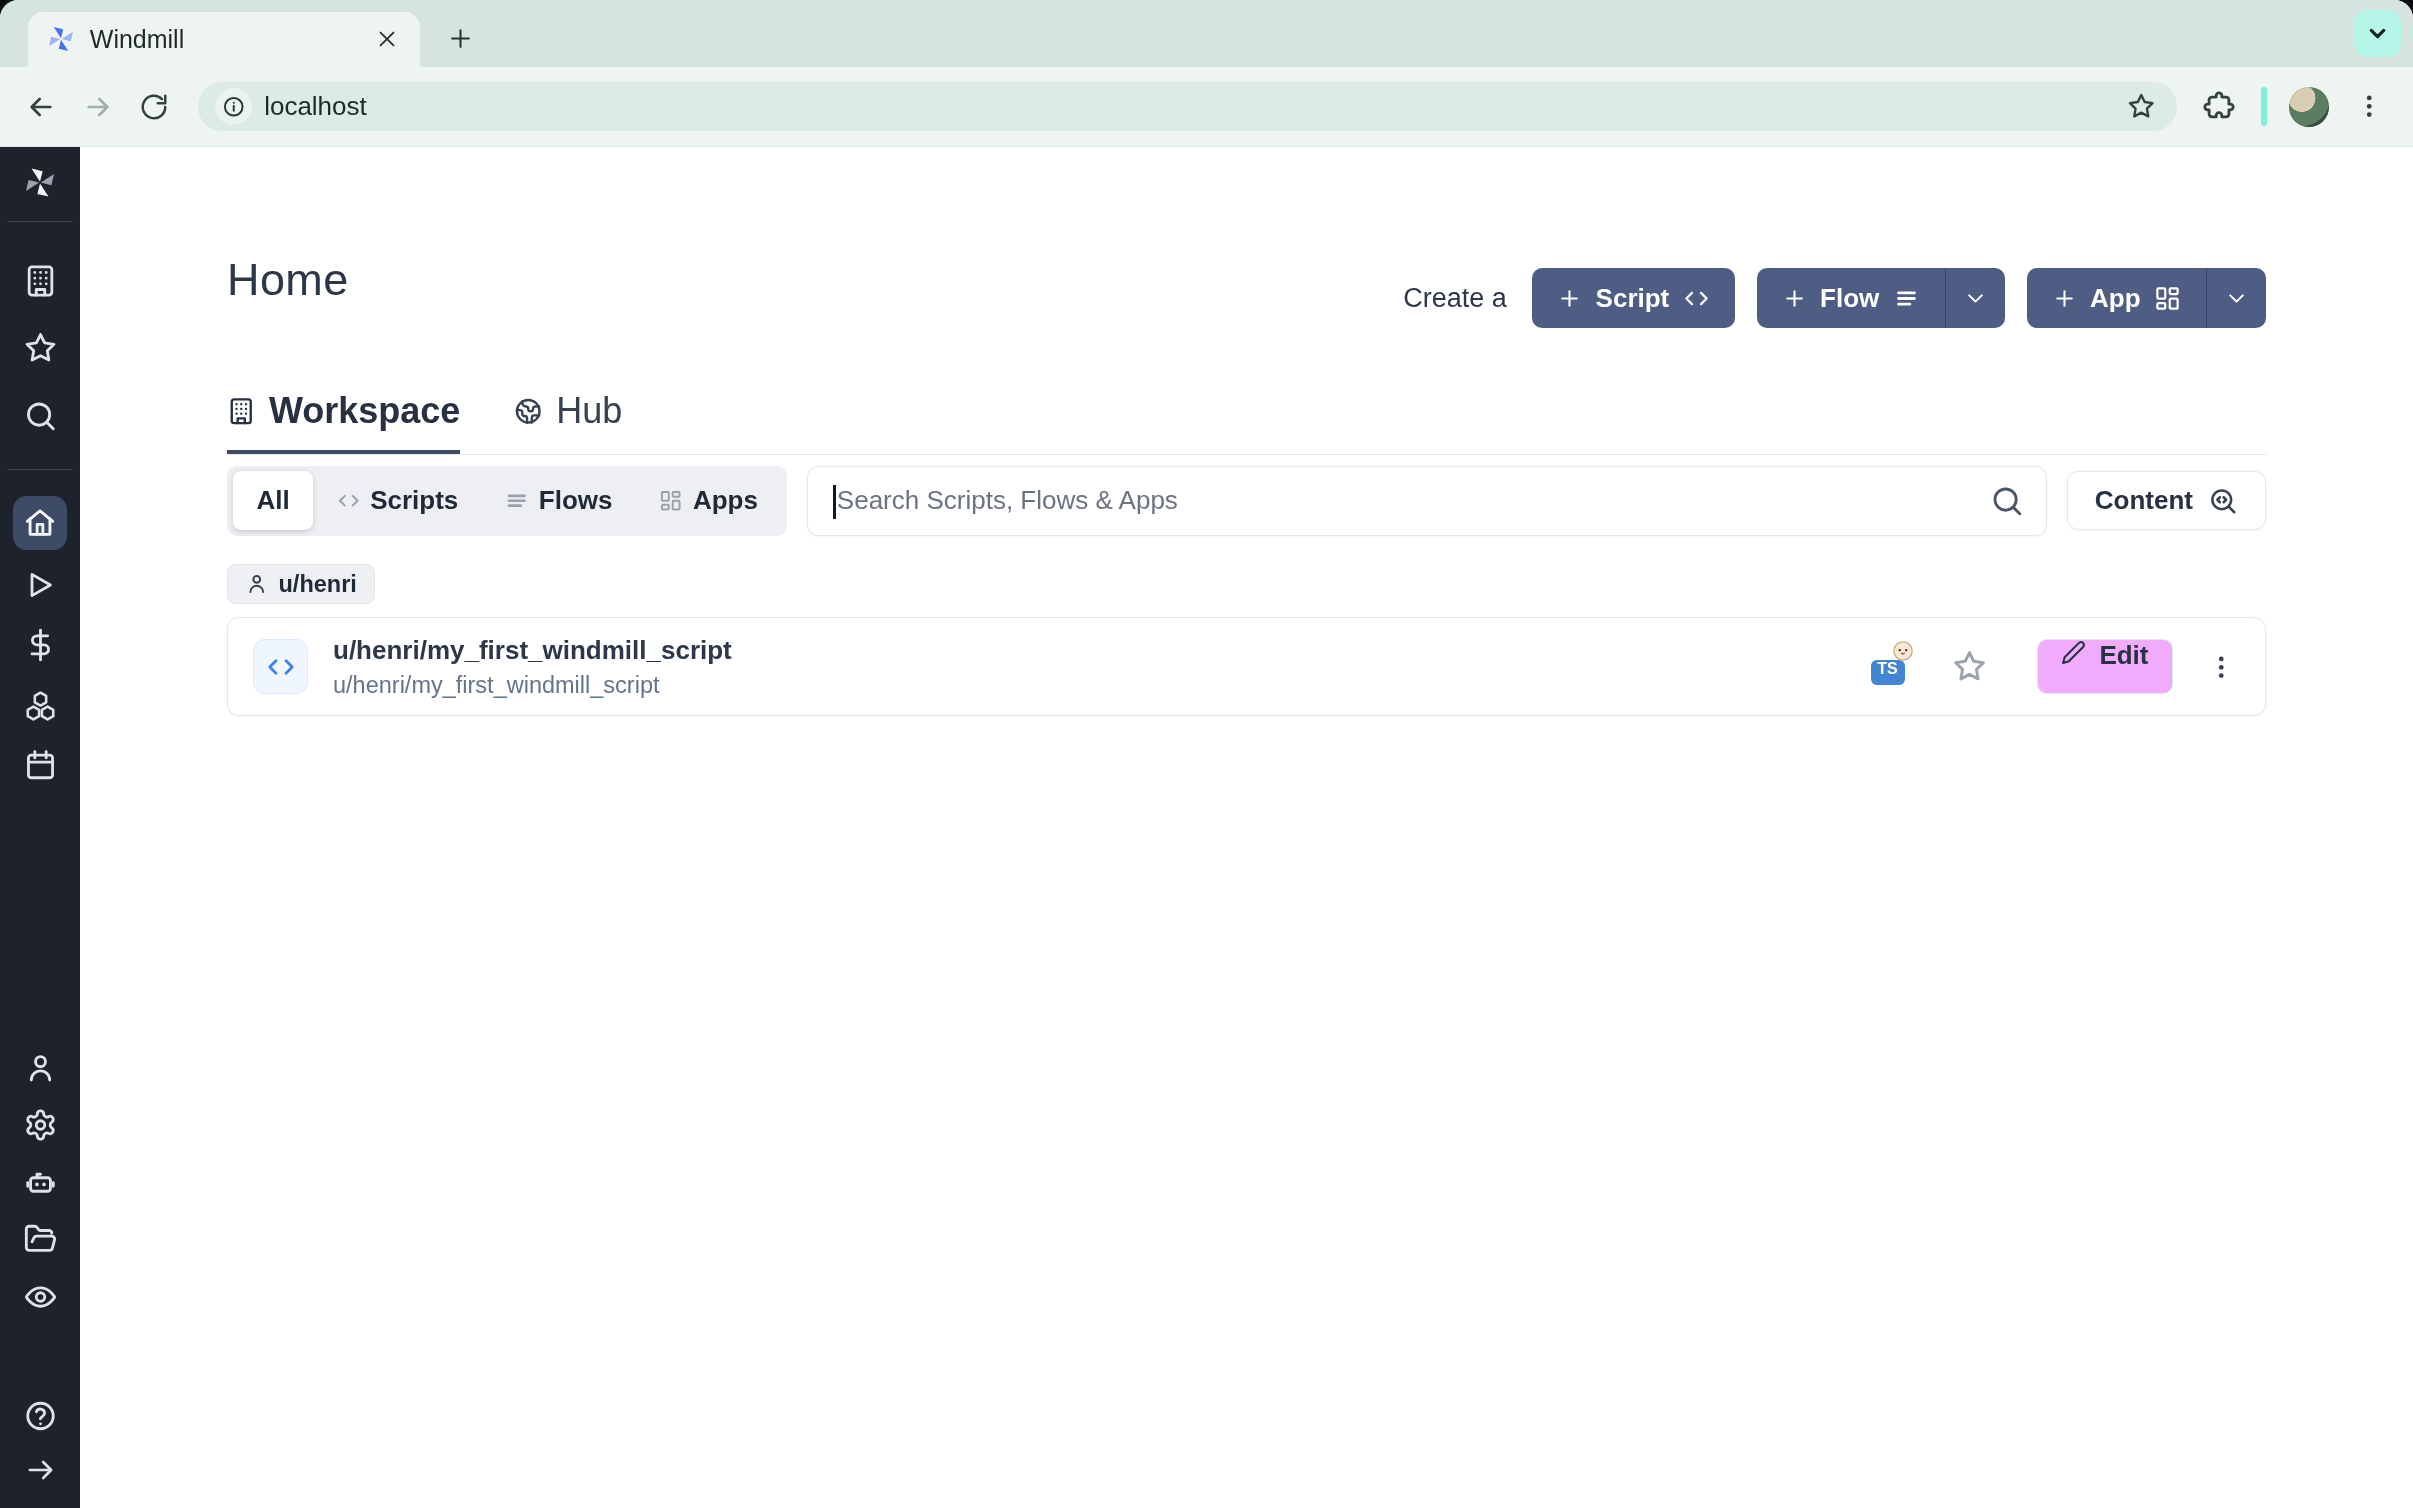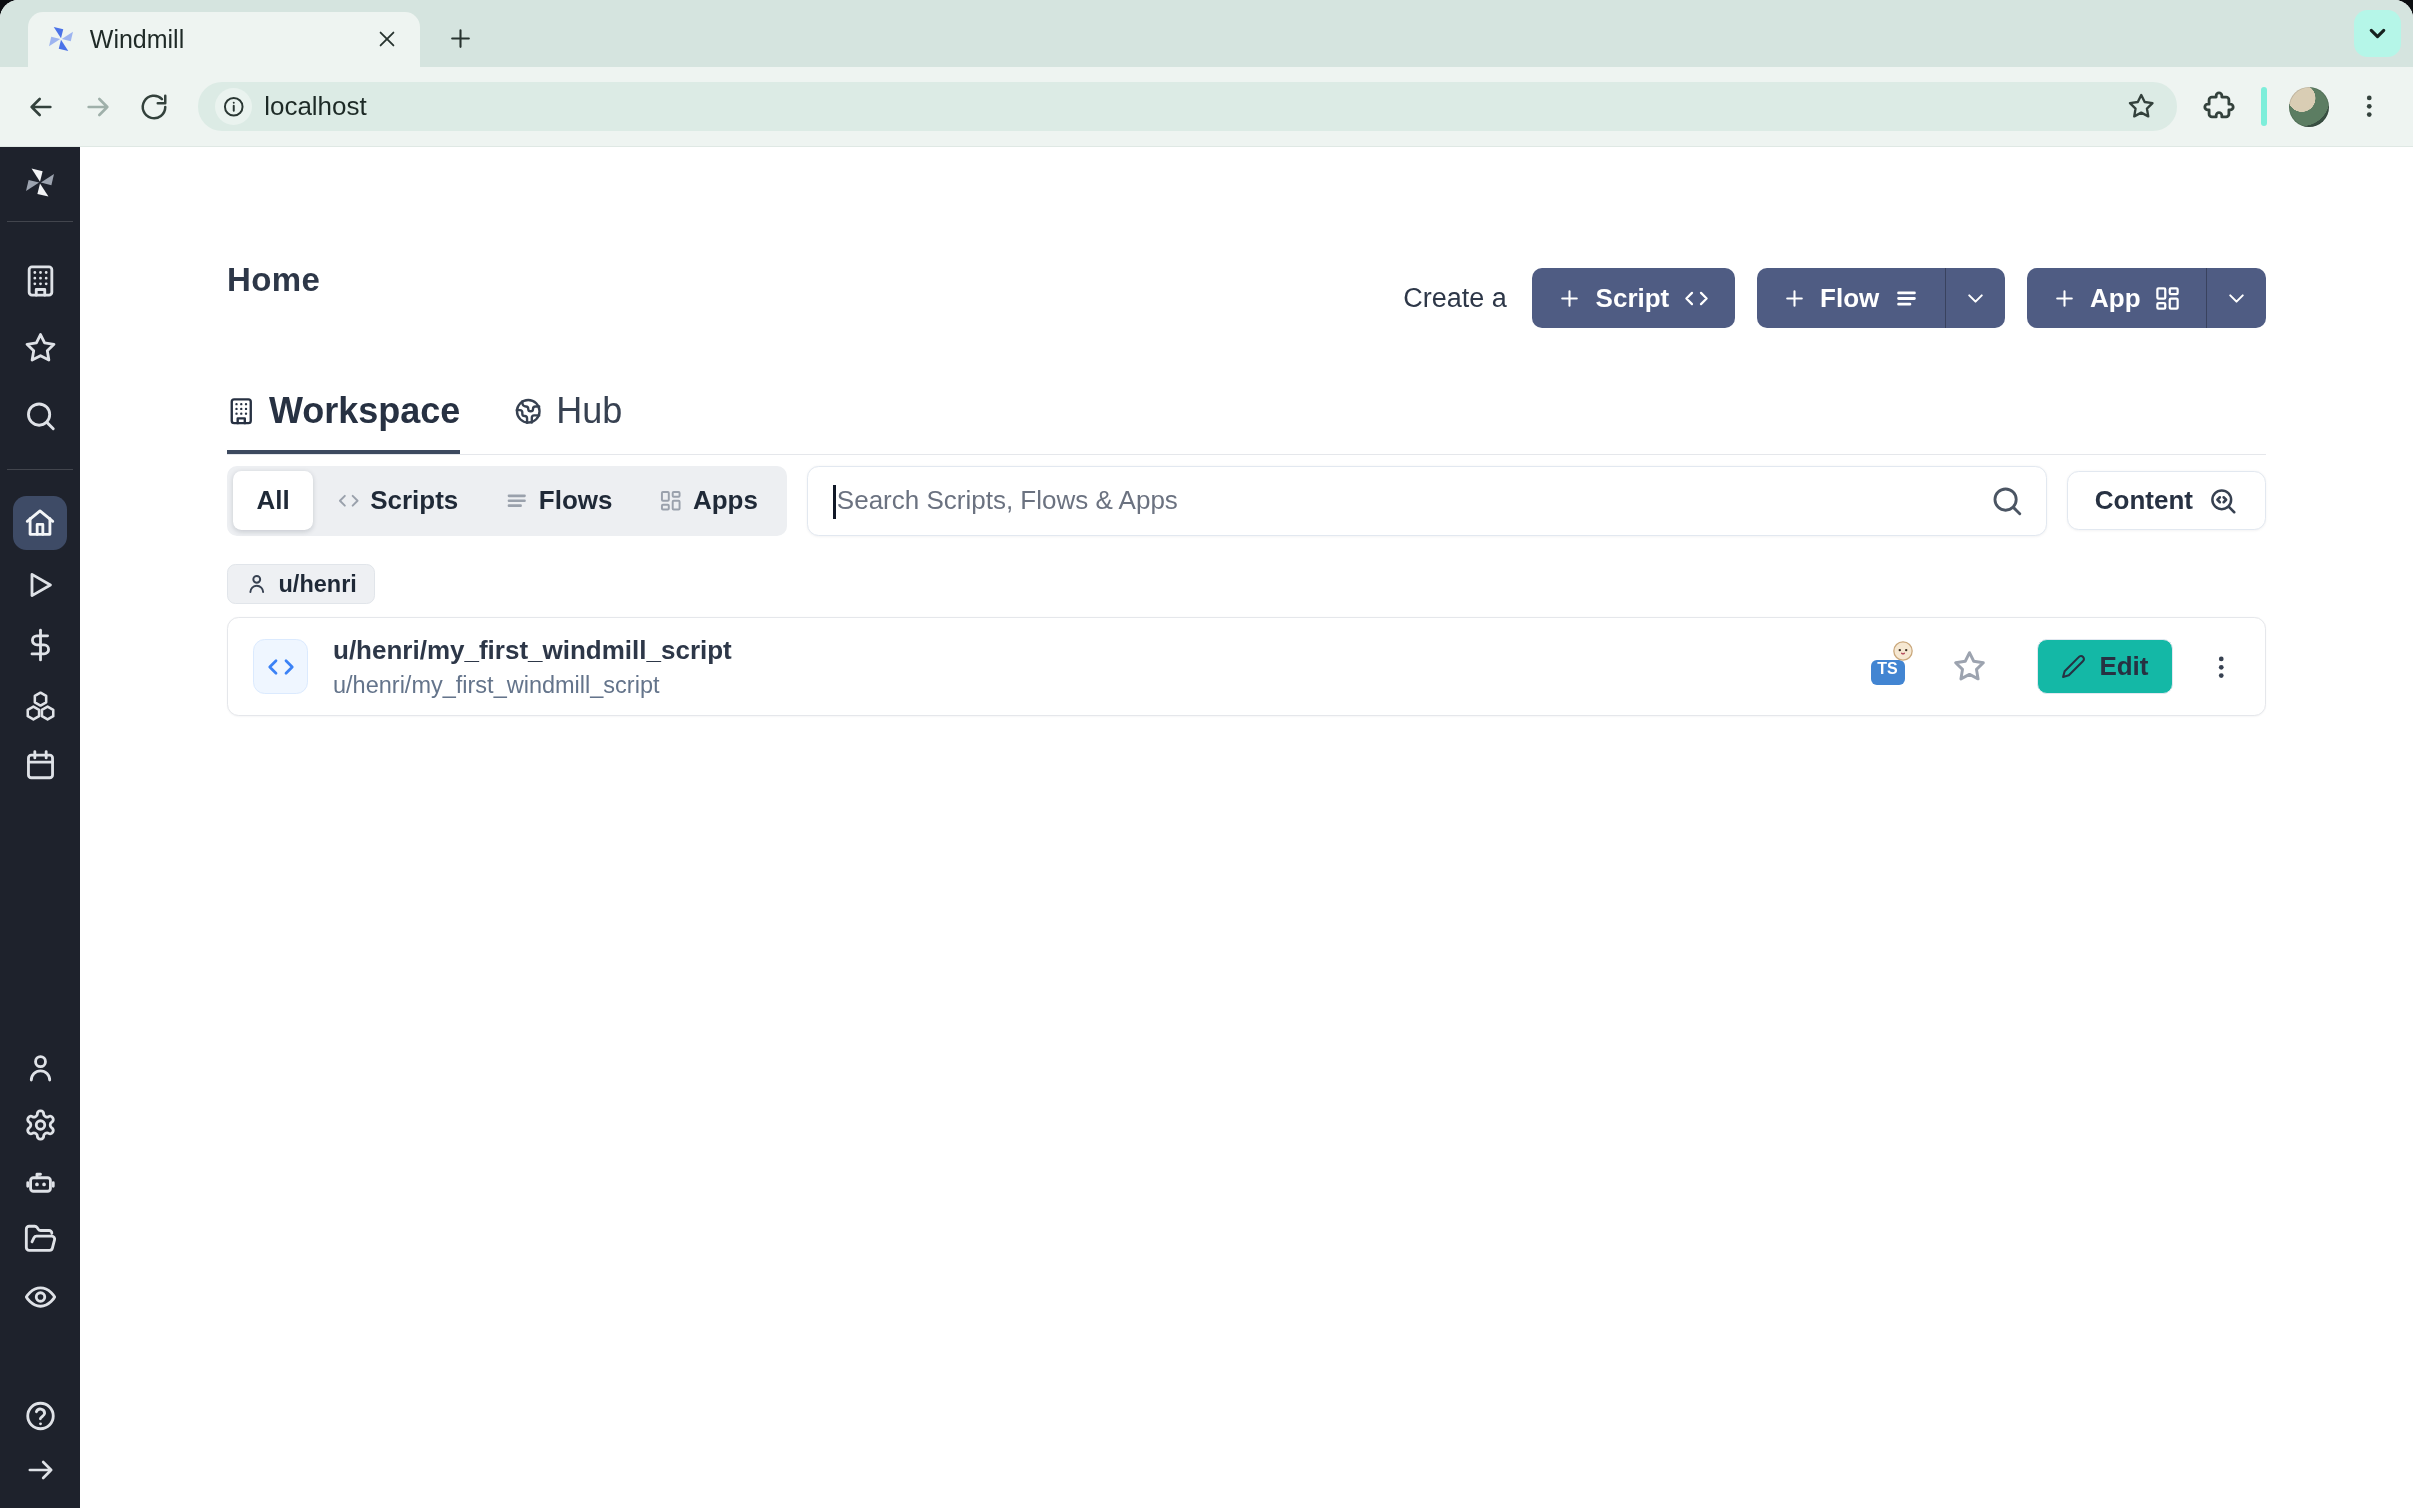--- a/index.html
+++ b/index.html
@@ -46,21 +46,21 @@
   .app{position:absolute;top:147px;left:0;right:0;bottom:0;background:#fff;}
   .sidebar{position:absolute;left:0;top:0;width:80px;height:100%;background:var(--sidebar-bg);}
   .sb-icon{position:absolute;left:50%;transform:translateX(-50%);width:35px;height:35px;color:#dfe2e7;display:flex;align-items:center;justify-content:center;}
   .sb-divider{position:absolute;left:6.7px;right:6.7px;height:0.8px;background:rgba(255,255,255,.16);}
   .sb-active{position:absolute;left:50%;transform:translateX(-50%);width:54px;height:54px;border-radius:13.4px;background:var(--sidebar-active);
       display:flex;align-items:center;justify-content:center;color:#f4f6f8;}
 
   .main{position:absolute;left:80px;top:0;right:0;bottom:0;padding:0 147px;}
 
   .header-row{margin-top:84px;display:flex;align-items:center;justify-content:space-between;}
-  .page-title{font-size:33px;font-weight:700;color:var(--text-dark);letter-spacing:0.4px;}
+  .page-title{font-size:45px;font-weight:400;color:var(--text-dark);letter-spacing:0.4px;}
   .create-cluster{display:flex;align-items:center;gap:22px;margin-top:37px;}
   .create-prefix{font-size:27px;color:var(--text-dark);margin-right:3.4px;}
   .split-btn{display:flex;height:60px;border-radius:10px;overflow:hidden;background:var(--primary-button);color:#fff;}
   .btn-main{display:flex;align-items:center;gap:13.4px;padding:0 25px;font-size:26px;font-weight:700;}
   .btn-caret{width:60px;display:flex;align-items:center;justify-content:center;border-left:1.7px solid rgba(0,0,0,.28);}
 
   .tabs-row{margin-top:62px;display:flex;gap:54px;border-bottom:0.8px solid var(--border);}
   .tab-item{display:flex;align-items:center;gap:13.4px;padding-bottom:18.4px;font-size:36px;color:#374151;border-bottom:4.2px solid transparent;margin-bottom:-0.8px;}
   .tab-item.active{font-weight:700;color:#273142;border-bottom-color:#3d4a5f;}
   .tab-item .tic{width:28.5px;height:28.5px;}
@@ -98,21 +98,21 @@
   .lang-box{width:55px;height:55px;border-radius:11.7px;background:#eff6ff;border:0.8px solid #dbeafe;color:var(--code-blue);
       display:flex;align-items:center;justify-content:center;margin-right:25px;}
   .item-texts{flex:1;min-width:0;}
   .item-title{font-size:26px;font-weight:700;color:var(--text-dark);}
   .item-path{font-size:23.5px;color:var(--text-gray);margin-top:6.7px;}
   .ts-wrap{position:relative;width:37px;height:37px;margin-right:44px;}
   .ts-badge{position:absolute;left:0;bottom:0;width:34px;height:25px;border-radius:5.9px;background:var(--ts-blue);
       color:#fff;font-size:16px;font-weight:800;display:flex;align-items:flex-end;justify-content:center;padding-bottom:7px;}
   .bun-badge{position:absolute;right:-6.7px;top:-8.4px;width:22px;height:22px;}
   .row-star{width:35px;height:35px;color:#9ca3af;margin-right:50px;}
-  .edit-btn{display:flex;align-items:center;gap:13.4px;height:55px;padding:0 23.5px;background:#14b8a6;border:1.7px solid #e2e8f0;
+  .edit-btn{display:flex;gap:13.4px;height:55px;padding:0 23.5px;background:#f0abfc;border:1.7px solid #e2e8f0;
       border-radius:10px;font-size:26px;font-weight:600;color:#273142;}
   .kebab{width:37px;height:37px;color:#374151;margin-left:30px;display:flex;align-items:center;justify-content:center;}
 </style>
 </head>
 <body>
 
 <div class="window">
 
   <div class="tabstrip">
     <div class="tab">

